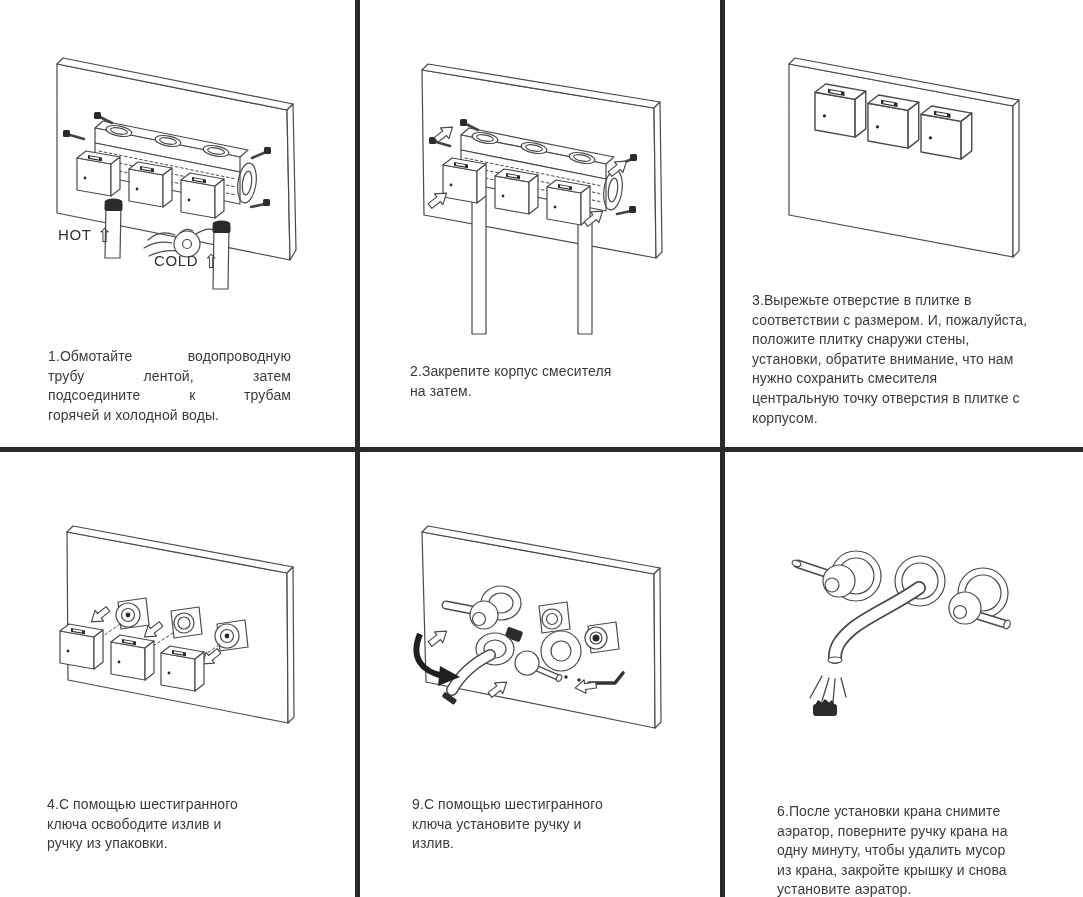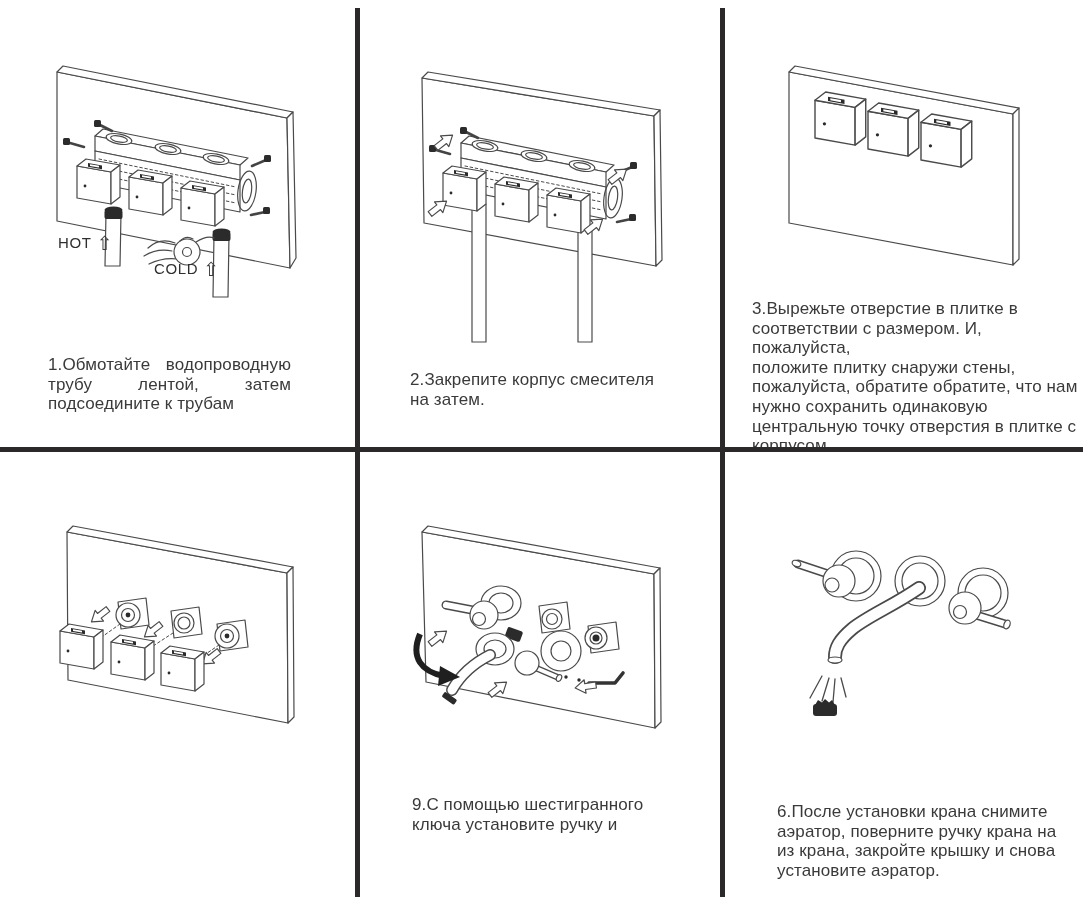--- a/index.html
+++ b/index.html
@@ -7,26 +7,26 @@
     position:relative;
     width:1083px;height:897px;
     background:#fff;
     display:grid;
     grid-template-columns:360px 365px 358px;
     grid-template-rows:452px 445px;
     font-family:"Liberation Sans","DejaVu Sans",sans-serif;
   }
   .panel{position:relative;box-sizing:border-box;background:#fff;overflow:hidden;}
   .panel.c1,.panel.c2{border-right:5px solid #2b2929;}
-  .panel.r1{border-bottom:5px solid #2b2929;margin-top:8px;}
+  .panel.r1{border-bottom:5px solid #2b2929;}
   .fig{position:absolute;left:0;top:0;right:0;bottom:0;}
   .fig svg{position:absolute;left:0;top:0;display:block;}
   .caption{
     position:absolute;
-    font-size:17px;line-height:19.6px;
+    font-size:14px;line-height:19.6px;
     color:#3a3a3a;letter-spacing:.1px;
   }
   .caption .ln{text-align:left;}
   .caption.just .ln:not(:last-child){text-align:justify;text-align-last:justify;}
   .pipe-label{
     position:absolute;display:flex;align-items:center;gap:5px;
     font-size:15px;color:#2f2f2f;letter-spacing:.6px;
   }
   .pipe-label .arr{font-size:19px;line-height:14px;color:#3a3a3a;font-family:"DejaVu Sans",sans-serif;}
   
@@ -141,20 +141,21 @@
       </span>
       <span class="pipe-label" style="left:154px;top:252px">
         <span>COLD</span>
         <span class="arr">⇧</span>
       </span>
     </div>
     <div class="caption just" style="left:48px;top:347px;width:243px">
         <div class="ln">1.Обмотайте водопроводную</div>
         <div class="ln">трубу лентой, затем</div>
         <div class="ln">подсоедините к трубам</div>
+        <div class="ln">горячей и холодной воды.</div>
       </div>
   </section>
 
   <section class="panel r1 c2">
     <div class="fig">
       <svg width="360" height="447" viewBox="0 0 360 447">
         <g>
           <polygon class="ln-w" points="62,70 294,108 296,258 64,215"></polygon>
           <polygon class="ln-w" points="62,70 68,64 300,102 294,108"></polygon>
           <polygon class="ln-w" points="294,108 300,102 302,252 296,258"></polygon>
@@ -186,22 +187,22 @@
         </g>
         <use href="#cube" transform="translate(90,84) scale(1.18)"></use>
         <use href="#cube" transform="translate(143,95) scale(1.18)"></use>
         <use href="#cube" transform="translate(196,106) scale(1.18)"></use>
       </svg>
     </div>
     <div class="caption" style="left:27px;top:291px;width:328px">
         <div class="ln">3.Вырежьте отверстие в плитке в</div>
         <div class="ln">соответствии с размером. И, пожалуйста,</div>
         <div class="ln">положите плитку снаружи стены,</div>
-        <div class="ln">пожалуйста, обратите обратите, что нам</div>
-        <div class="ln">нужно сохранить одинаковую</div>
+        <div class="ln">установки, обратите внимание, что нам</div>
+        <div class="ln">нужно сохранить смесителя</div>
         <div class="ln">центральную точку отверстия в плитке с</div>
         <div class="ln">корпусом.</div>
       </div>
   </section>
 
   <section class="panel r2 c1">
     <div class="fig">
       <svg width="355" height="440" viewBox="0 0 355 440">
         <g>
           <polygon class="ln-w" points="67,80 287,121 288,271 68,228"></polygon>
@@ -221,20 +222,25 @@
         <line class="ln-n dash" x1="173" y1="181" x2="150" y2="196"></line>
         <line class="ln-n dash" x1="219" y1="193" x2="197" y2="208"></line>
         <use href="#harrow" transform="translate(108,157) rotate(142)"></use>
         <use href="#harrow" transform="translate(161,172) rotate(142)"></use>
         <use href="#harrow" transform="translate(219,199) rotate(142)"></use>
         <use href="#cube" transform="translate(60,172)"></use>
         <use href="#cube" transform="translate(111,183)"></use>
         <use href="#cube" transform="translate(161,194)"></use>
       </svg>
     </div>
+    <div class="caption" style="left:47px;top:343px;width:255px">
+        <div class="ln">4.С помощью шестигранного</div>
+        <div class="ln">ключа освободите излив и</div>
+        <div class="ln">ручку из упаковки.</div>
+      </div>
   </section>
 
   <section class="panel r2 c2">
     <div class="fig">
       <svg width="360" height="440" viewBox="0 0 360 440">
         <g>
           <polygon class="ln-w" points="62,80 294,122 295,276 66,230"></polygon>
           <polygon class="ln-w" points="62,80 68,74 300,116 294,122"></polygon>
           <polygon class="ln-w" points="294,122 300,116 301,270 295,276"></polygon>
         </g>
@@ -283,20 +289,21 @@
           <circle class="dk" cx="219" cy="228" r="1.7"></circle>
         </g>
         <use href="#harrow" transform="translate(70,192) rotate(-38)"></use>
         <use href="#harrow" transform="translate(130,243) rotate(-38)"></use>
         <use href="#harrow" transform="translate(236,233) rotate(172)"></use>
       </svg>
     </div>
     <div class="caption" style="left:52px;top:343px;width:255px">
         <div class="ln">9.С помощью шестигранного</div>
         <div class="ln">ключа установите ручку и</div>
+        <div class="ln">излив.</div>
       </div>
   </section>
 
   <section class="panel r2 c3">
     <div class="fig">
       <svg width="358" height="440" viewBox="0 0 358 440">
         <g>
           <circle class="ln-w" cx="131" cy="124" r="25"></circle>
           <circle class="ln-n" cx="131" cy="124" r="18"></circle>
           <path class="tube-o" style="stroke-width:9" d="M103,122 L73,112"></path>
@@ -329,18 +336,19 @@
         </g>
         <g>
           <path class="dk" d="M90,253 l3,-5 4,2.5 3,-3.5 4,3.5 3,-2.5 3,5 z"></path>
           <rect class="dk" x="88" y="252" width="24" height="12" rx="3"></rect>
         </g>
       </svg>
     </div>
     <div class="caption" style="left:52px;top:350px;width:305px">
         <div class="ln">6.После установки крана снимите</div>
         <div class="ln">аэратор, поверните ручку крана на</div>
+        <div class="ln">одну минуту, чтобы удалить мусор</div>
         <div class="ln">из крана, закройте крышку и снова</div>
         <div class="ln">установите аэратор.</div>
       </div>
   </section>
 
 </div>
 
 </body></html>

